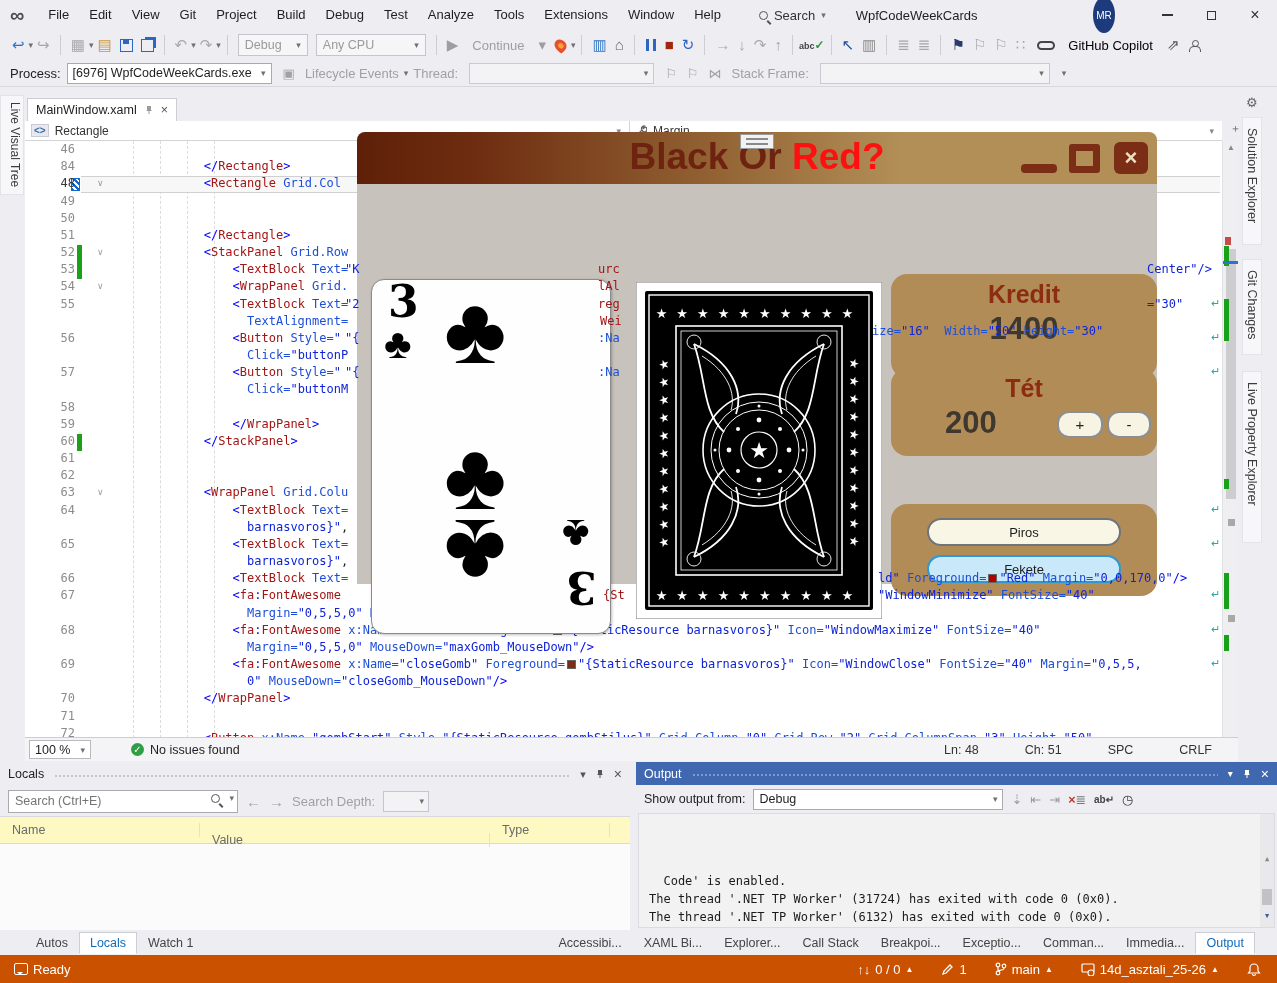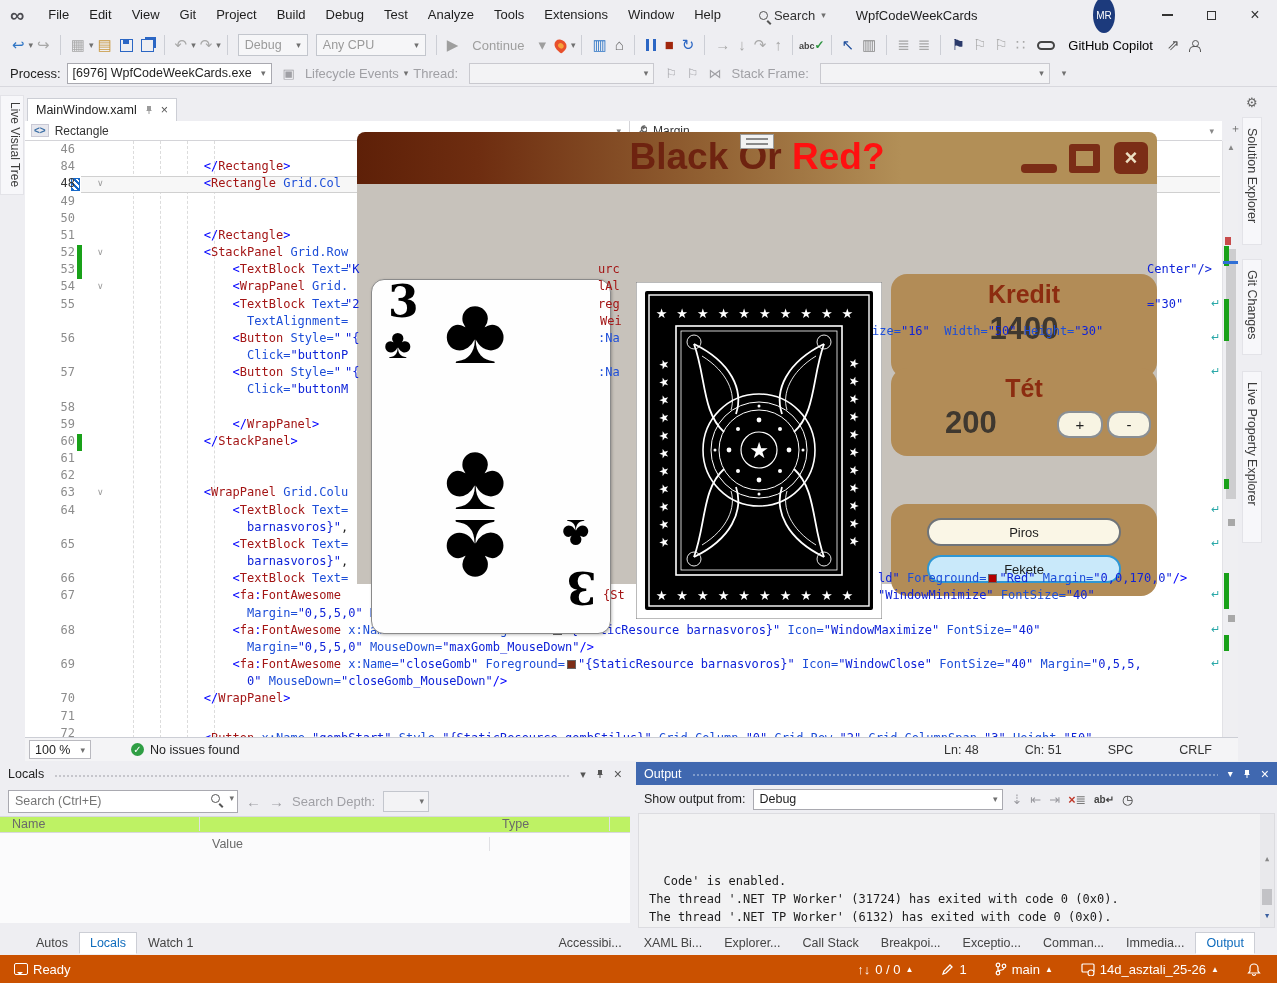--- a/index.html
+++ b/index.html
@@ -109,21 +109,21 @@
   #btn-fekete{top:51px;background:#c9e9fa;border:2.5px solid #2e97d4;}
   
   #locals{left:0;top:762px;width:630px;height:168px;background:#eeeef2;}
   .panel-head{height:24px;display:flex;align-items:center;padding:0 8px;gap:10px;font-size:12.5px;}
   .head-dots{flex:1;height:5px;background-image:radial-gradient(#c6c6cc 1px,transparent 1px);background-size:4px 4px;margin-top:4px;}
   .head-ico{color:#555;font-size:11px;}
   #locals-search-row{height:30px;display:flex;align-items:center;padding-left:8px;gap:8px;}
   #locals-search{width:230px;height:23px;border:1px solid #a9a9b0;background:#fff;font-size:12.5px;padding:0 24px 0 6px;font-family:"Liberation Sans",sans-serif;}
   .nav-arrow{color:#a0a0a5;font-size:15px;}
   #depth-combo{width:46px;height:21px;border:1px solid #c3c6cd;background:#f3f3f5;display:flex;align-items:center;justify-content:flex-end;padding:0 4px;}
-  #locals-cols{height:17px;display:flex;border-top:1px solid #d8d8de;border-bottom:1px solid #d8d8de;background:#bef264;color:#6a6a6a;font-size:12.5px;align-items:flex-start;}
+  #locals-cols{height:28px;display:flex;border-top:1px solid #d8d8de;border-bottom:1px solid #d8d8de;background:#fef9c3;color:#6a6a6a;font-size:12.5px;align-items:center;}
   #locals-body{height:90px;background:#fbfbfc;}
   #output{left:636px;top:762px;width:641px;height:168px;background:#eeeef2;}
   #output-head{height:23px;background:#4068b0;color:#fff;display:flex;align-items:center;padding:0 8px;gap:10px;font-size:12.5px;}
   #output-head .head-dots{background-image:radial-gradient(#7e9aca 1px,transparent 1px);}
   #output-toolbar{height:28px;display:flex;align-items:center;padding-left:8px;gap:8px;font-size:12.5px;}
   #source-combo{width:250px;height:21px;border:1px solid #a9a9b0;background:#fff;display:flex;align-items:center;justify-content:space-between;padding:0 5px;}
   .ot-ico{color:#9a9aa0;font-size:13px;}
   #output-body{position:relative;height:115px;background:#f2f2f3;border:1px solid #dcdce0;margin:0 2px;overflow:hidden;
      font:12px "DejaVu Sans Mono",monospace;color:#1b1b1b;padding:4px 0 0 10px;line-height:18px;white-space:pre;}
   #output-sb{position:absolute;right:0;top:0;width:14px;height:100%;background:#e9e9ec;}

